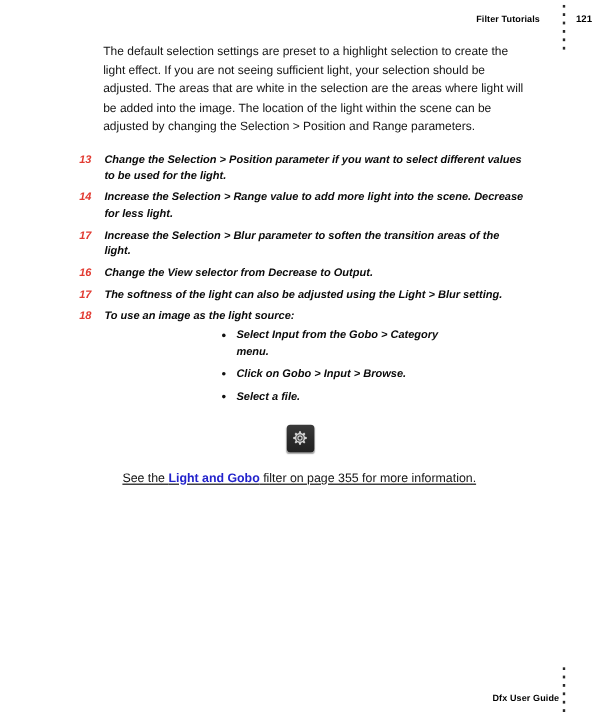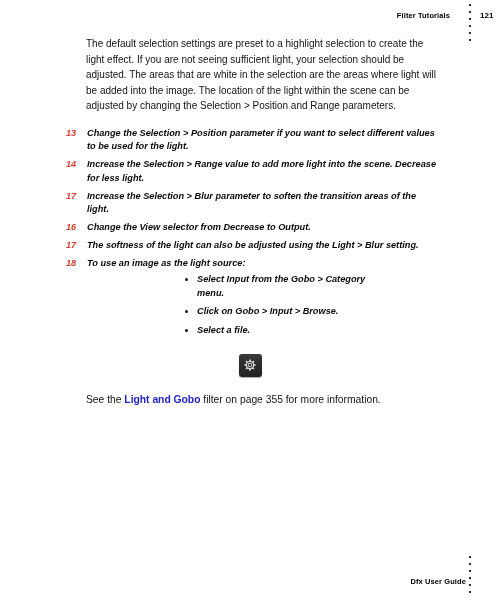--- a/index.html
+++ b/index.html
@@ -148,25 +148,26 @@
   .gear-button svg {
     position: absolute;
     left: 50%;
     top: 50%;
     transform: translate(-50%, -50%);
     display: block;
   }
 
   
   .crossref {
-    margin: 15px 0 0 0;
+    margin: 15px 0 0 16px;
     padding: 0 62px 0 86px;
     font-size: 10.3px;
     line-height: 15.6px;
     color: #131313;
+    text-decoration: underline;
   }
   .xref-link {
     color: #2222cc;
     font-weight: bold;
   }
 
   
   .page-footer {
     position: absolute;
     bottom: 0;

